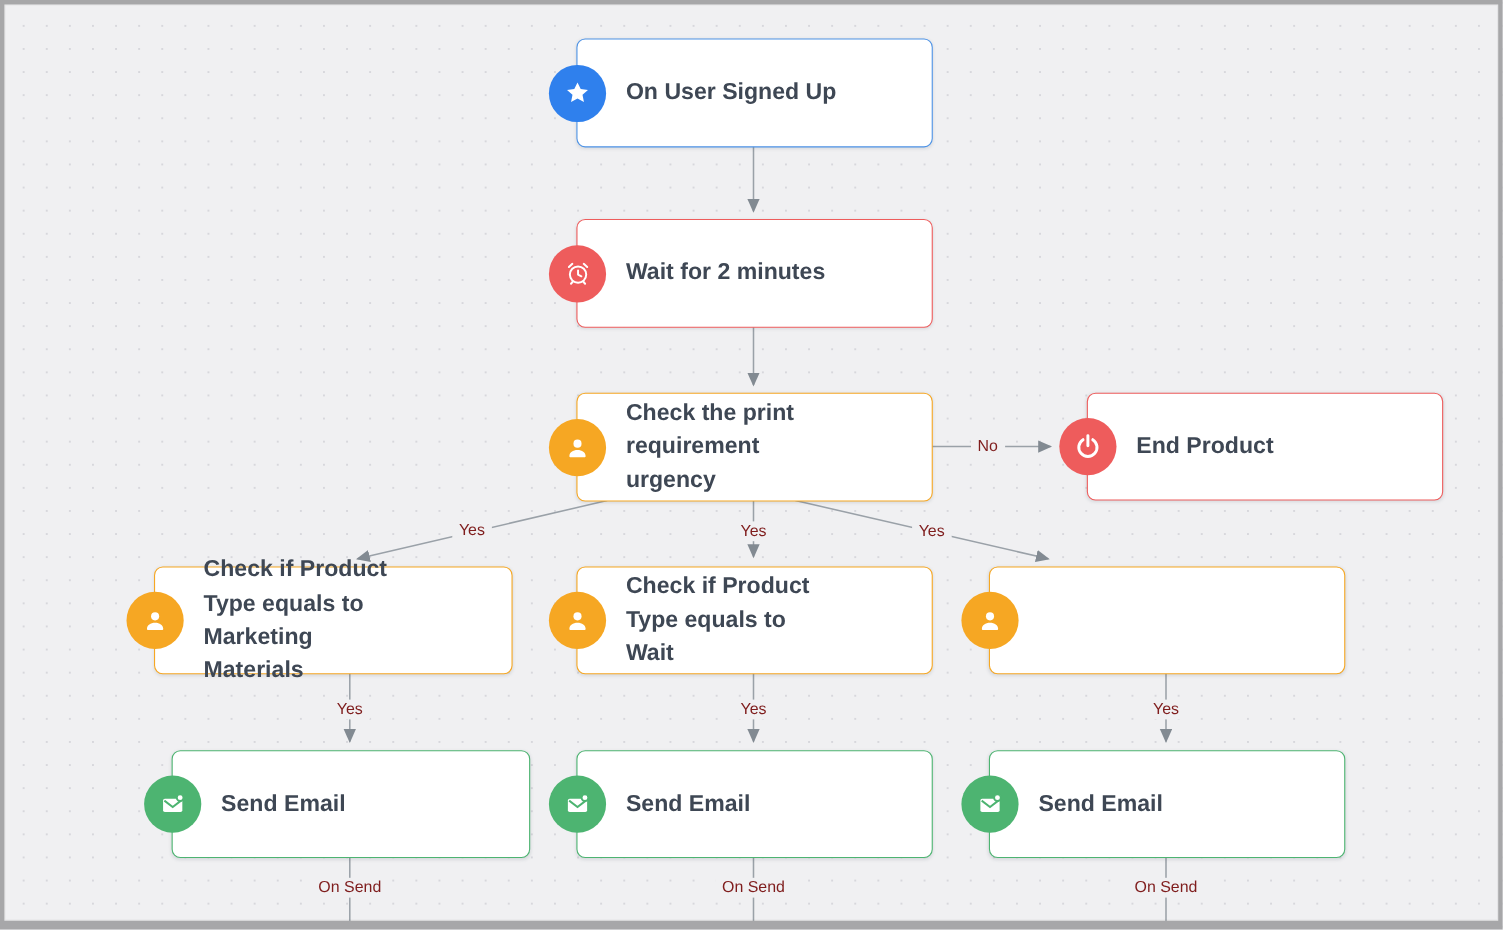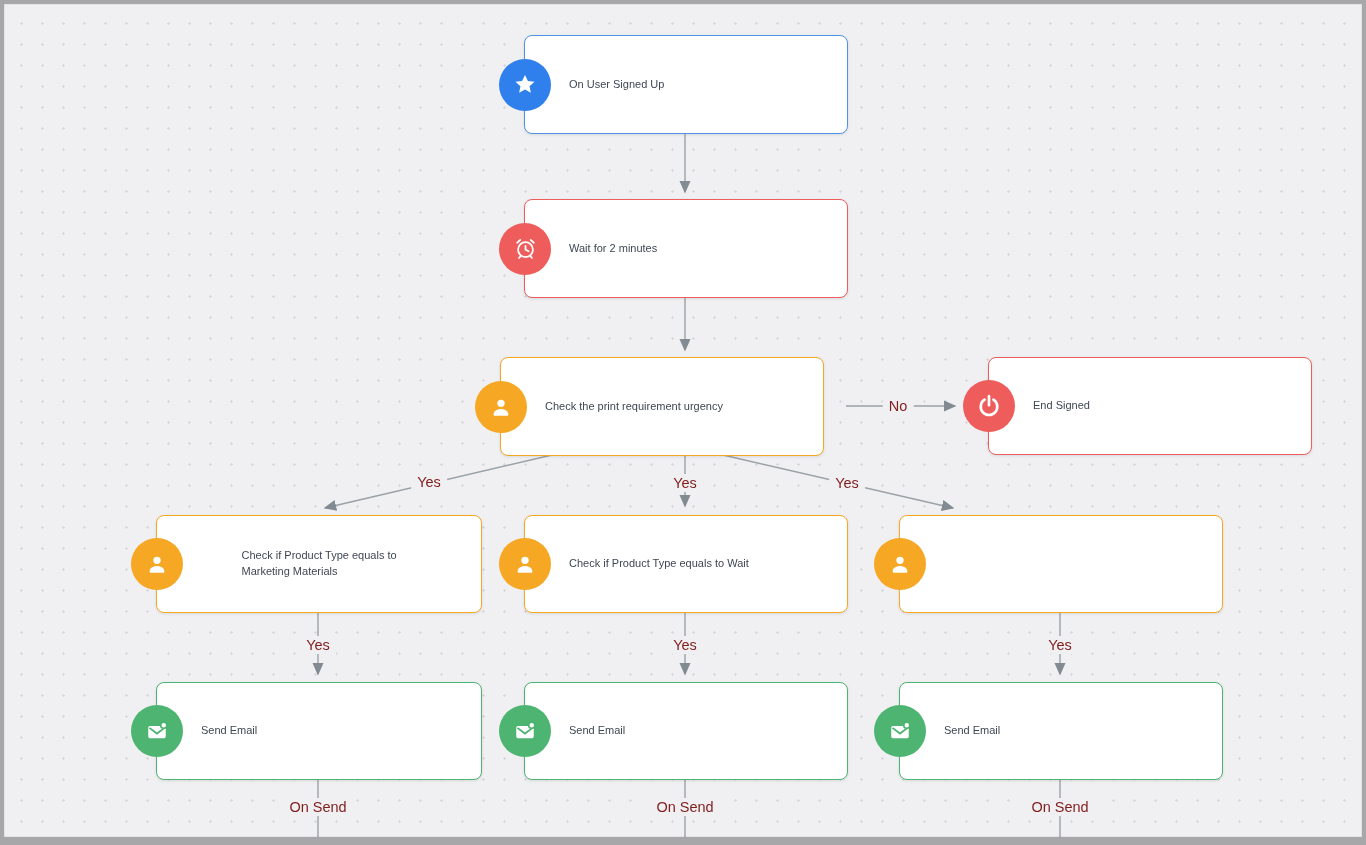--- a/index.html
+++ b/index.html
@@ -24,43 +24,43 @@
   svg.wires{position:absolute;left:0;top:0;z-index:1;}
   .node{
     position:absolute;background:#fff;
     border:1.5px solid #ccc;border-radius:8px;
     box-shadow:0 1px 3px rgba(50,60,80,.13);
     display:flex;align-items:center;z-index:2;
     cursor:pointer;
   }
   .node .label{
     margin-left:44px;margin-right:14px;
-    font-size:11px;font-weight:400;color:#3e4754;line-height:1.45;
+    font-size:21px;font-weight:700;color:#3e4754;line-height:1.45;
   }
   .node .label.w185{max-width:185px;}
   .badge{
     position:absolute;left:-26px;top:50%;transform:translateY(-50%);
     width:52px;height:52px;border-radius:50%;
     display:flex;align-items:center;justify-content:center;
   }
   .node.blue{border-color:#4e93e6;}   .node.blue  .badge{background:#2f80ed;}
   .node.red{border-color:#ee5c5c;}    .node.red   .badge{background:#ee5c5c;}
   .node.orange{border-color:#f6a723;} .node.orange .badge{background:#f6a723;}
   .node.green{border-color:#4db471;}  .node.green .badge{background:#4db471;}
   .edge-label{
     position:absolute;z-index:3;transform:translate(-50%,-50%);
     background:#f0f0f2;padding:1px 6px;
     font-size:14.5px;color:#7f1d1d;white-space:nowrap;
   }
   
   #n-trigger        {left:524px;top:35px; width:322px;height:97px;}
   #n-wait           {left:524px;top:199px;width:322px;height:97px;}
-  #n-check-urgency  {left:500px;top:357px;width:322px;height:97px;}
+  #n-check-urgency  {left:524px;top:357px;width:322px;height:97px;}
   #n-end-journey    {left:988px;top:357px;width:322px;height:96px;}
-  #n-check-marketing{left:156px;top:515px;width:324px;height:96px;justify-content:center;}
+  #n-check-marketing{left:140px;top:515px;width:324px;height:96px;}
   #n-check-other    {left:524px;top:515px;width:322px;height:96px;}
   #n-check-signs    {left:899px;top:515px;width:322px;height:96px;}
   #n-send-marketing {left:156px;top:682px;width:324px;height:96px;}
   #n-send-other     {left:524px;top:682px;width:322px;height:96px;}
   #n-send-signs     {left:899px;top:682px;width:322px;height:96px;}
 </style>
 </head>
 <body>
 
 <div class="canvas">
@@ -131,21 +131,21 @@
     <span class="label w185">Check the print requirement urgency</span>
   </div>
 
   <div class="node red" id="n-end-journey">
     <span class="badge">
       <svg width="28" height="28" viewBox="0 0 24 24" fill="none" stroke="#fff" stroke-width="2.3" stroke-linecap="round">
         <path d="M8.2 6.6 a7.1 7.1 0 1 0 7.6 0"></path>
         <path d="M12 3.6 L12 11.3"></path>
       </svg>
     </span>
-    <span class="label">End Signed</span>
+    <span class="label">End Product</span>
   </div>
 
   <div class="node orange" id="n-check-marketing">
     <span class="badge">
       <svg width="26" height="26" viewBox="0 0 24 24" fill="#fff">
         <circle cx="12" cy="8.6" r="3.4"></circle>
         <path d="M12 13.9c-3.8 0-6.8 2.1-6.8 5v.3c0 .5.4.9.9.9h11.8c.5 0 .9-.4.9-.9v-.3c0-2.9-3-5-6.8-5z"></path>
       </svg>
     </span>
     <span class="label w185">Check if Product Type equals to Marketing Materials</span>

